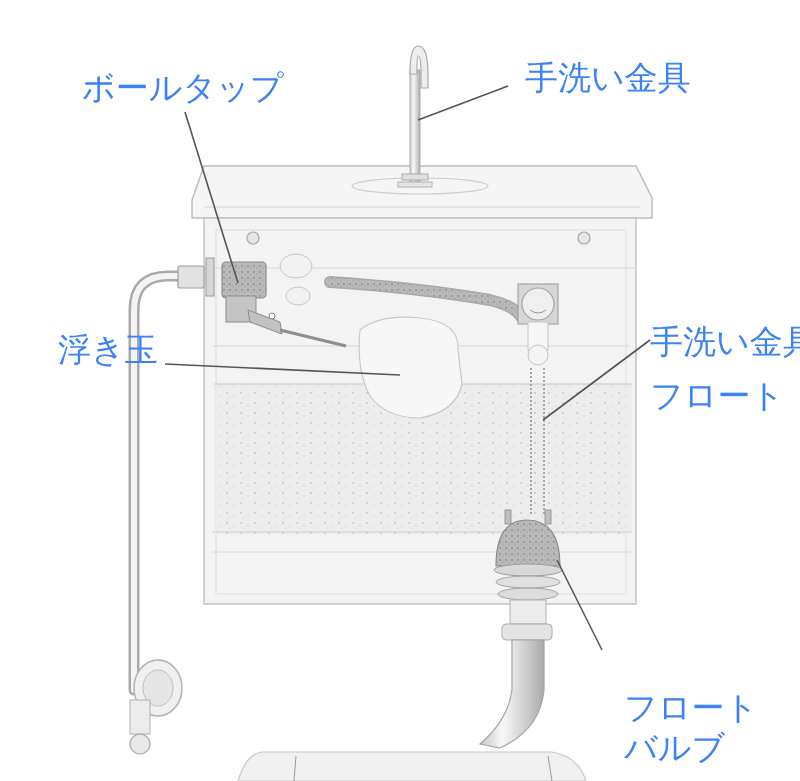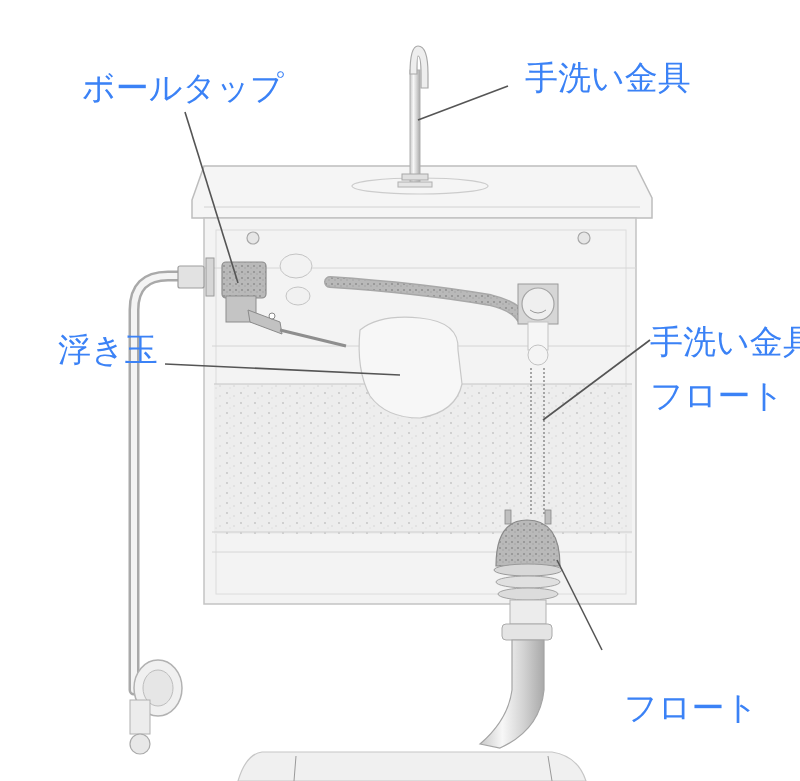--- a/index.html
+++ b/index.html
@@ -140,14 +140,15 @@
   </div>
   <div class="label" id="label-float-ball" style="left: 58px; top: 330px;">
     <span>浮き玉</span>
   </div>
   <div class="label" id="label-overflow-pipe" style="left: 650px; top: 322px;">
     <span class="line2">手洗い金具</span>
     <span class="line2" style="margin-top:14px">フロート</span>
   </div>
   <div class="label" id="label-flush-valve" style="left: 624px; top: 688px;">
     <span class="line2">フロート</span>
+    <span class="line2">バルブ</span>
   </div>
 </div>
 
 </body></html>

